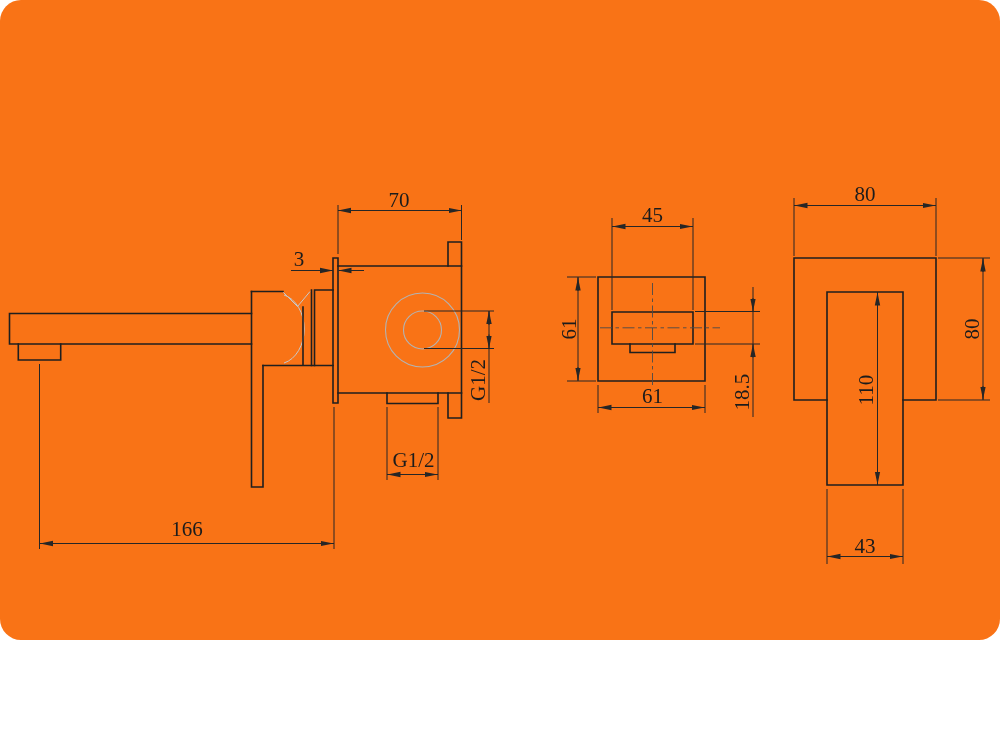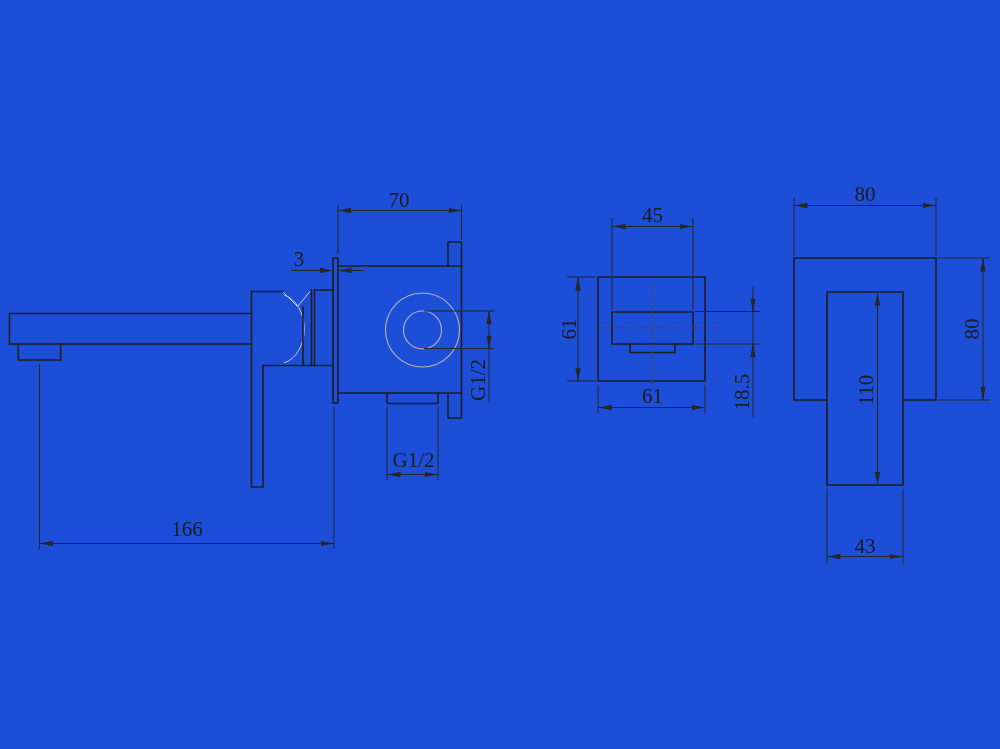--- a/index.html
+++ b/index.html
@@ -1,16 +1,16 @@
 <!DOCTYPE html>
 <html><head>
 <meta charset="utf-8">
 <style>
   html,body{margin:0;padding:0;background:#ffffff;}
-  .stage{width:1000px;height:749px;background:#1d4ed8;position:relative;overflow:hidden;}
+  .stage{width:1000px;height:640px;background:#f97316;position:relative;overflow:hidden;border-radius:21px;}
   svg{display:block;}
   text{font-family:"Liberation Serif","DejaVu Serif",serif;font-size:21px;fill:#1c1c1c;}
   .outline{stroke:#1f1f1f;stroke-width:1.6;fill:none;stroke-linecap:square;}
   .thin{stroke:#262626;stroke-width:1;fill:none;stroke-linecap:butt;}
   .construct{stroke:#b3b3b3;stroke-width:1.1;fill:none;}
   .construct2{stroke:#c8c8c8;stroke-width:1;fill:none;}
   .center{stroke:#4a4a4a;stroke-width:0.9;fill:none;stroke-dasharray:12 3.5 3.5 3.5;}
 </style>
 </head>
 <body>

